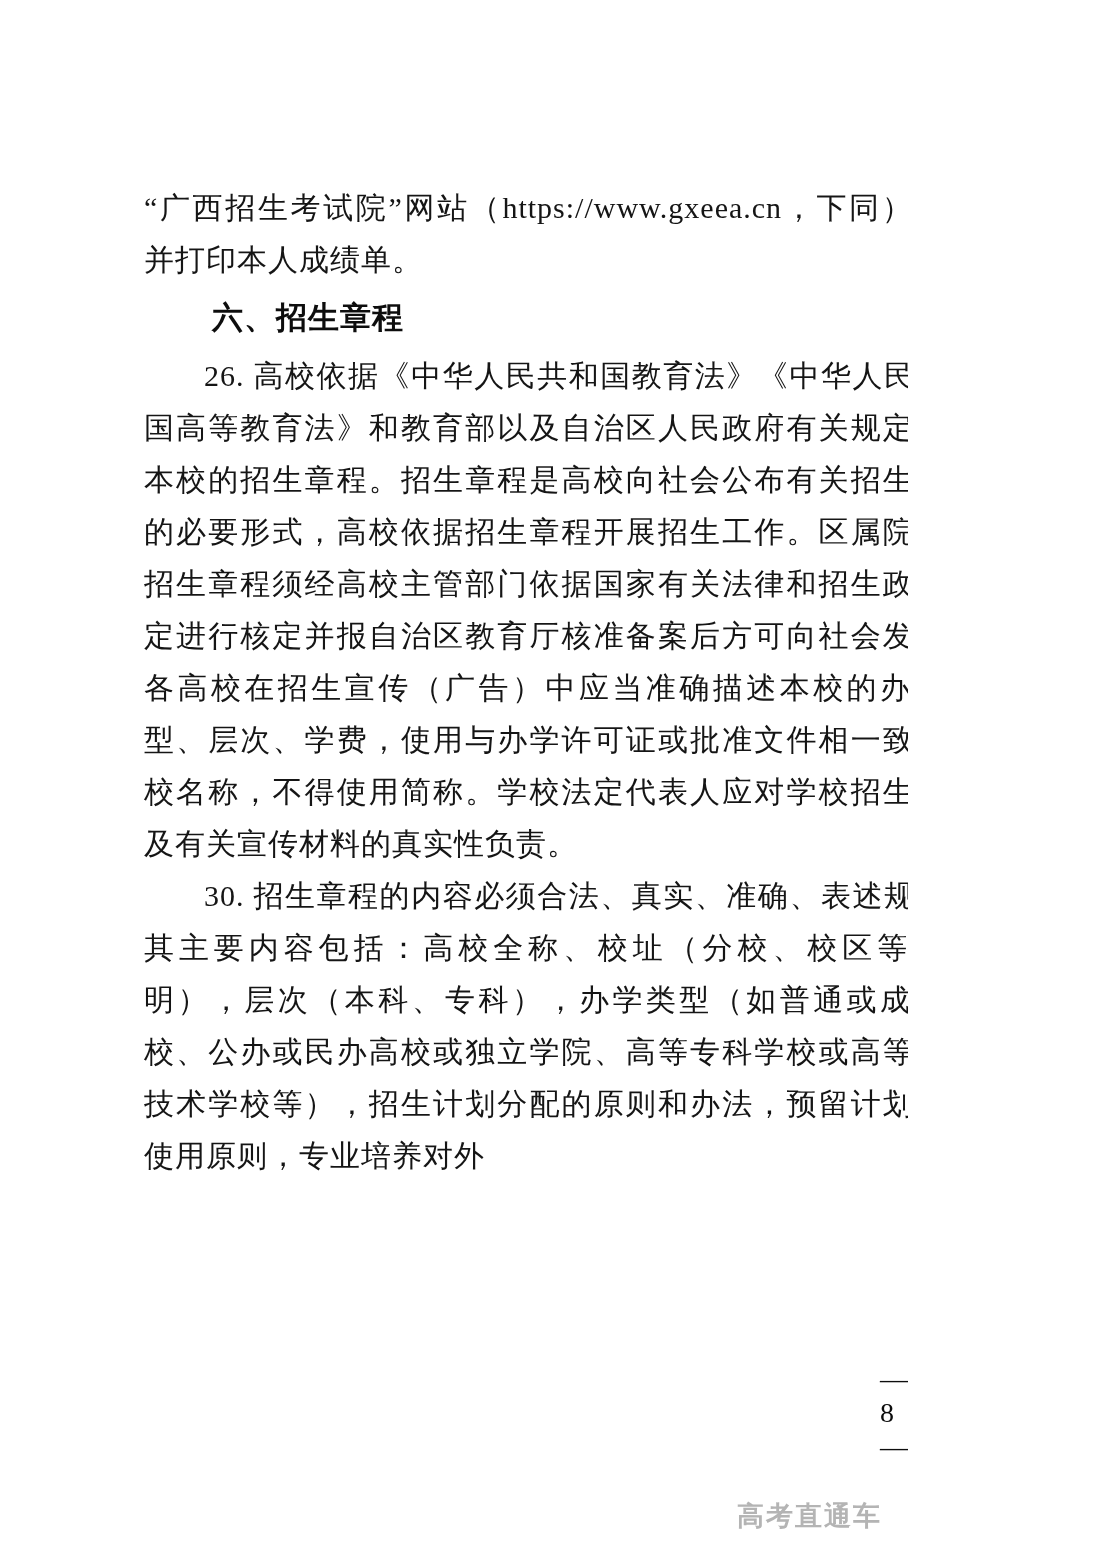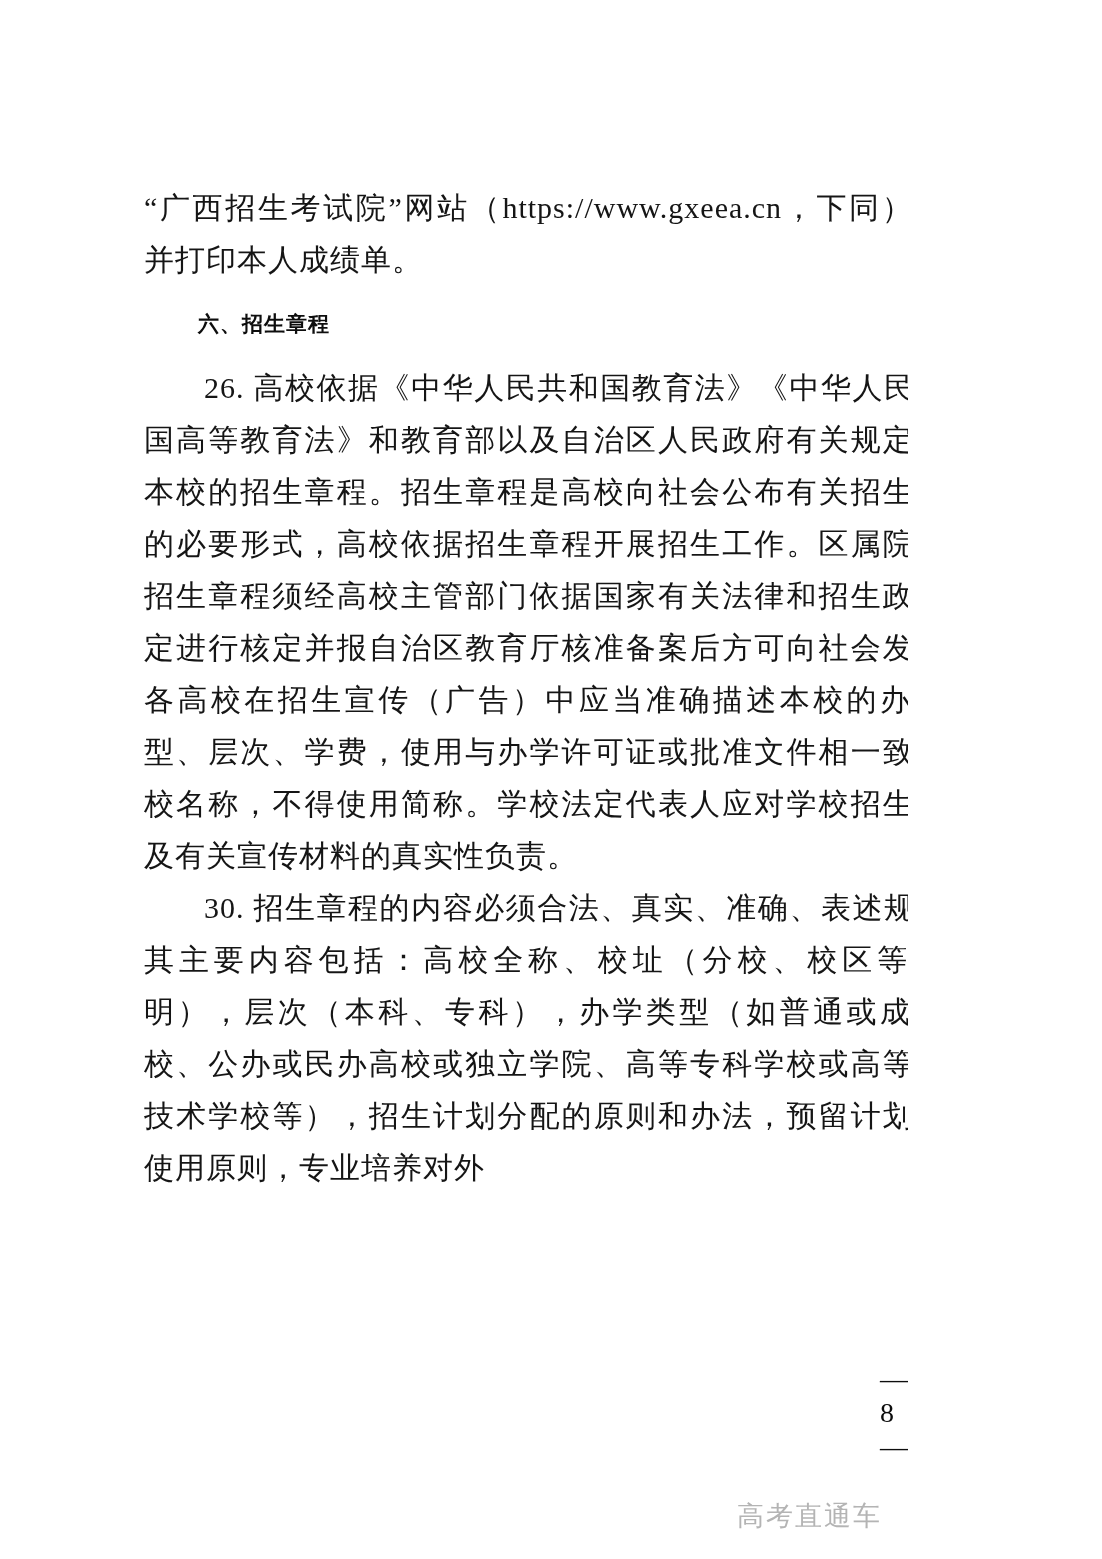--- a/index.html
+++ b/index.html
@@ -31,24 +31,24 @@
     text-justify: inter-character;
     color: #151515;
   }
   .content p.no-indent {
     text-indent: 0;
   }
   .content p.indent {
     text-indent: 2em;
   }
   .section-heading {
-    margin: 12px;
+    margin: 6px;
     font-family: "Liberation Sans", "DejaVu Sans", sans-serif;
     font-weight: 800;
-    font-size: 21px;
+    font-size: 31px;
     line-height: 52px;
     letter-spacing: 1px;
     text-indent: 2em;
     color: #0d0d0d;
   }
   .page-number {
     position: absolute;
     top: 1362px;
     left: 880px;
     font-size: 28px;
@@ -59,20 +59,21 @@
   }
   .watermark {
     position: absolute;
     top: 1498px;
     right: 26px;
     font-size: 27px;
     line-height: 36px;
     color: #b4b4b4;
     letter-spacing: 2px;
     font-family: "Liberation Sans", "DejaVu Sans", sans-serif;
+    font-weight: bold;
   }
 </style>
 </head>
 <body>
 
 <div class="page">
 
   <div class="content">
 
     <p class="no-indent">“广西招生考试院”网站（https://www.gxeea.cn，下同）查询并打印本人成绩单。</p>

